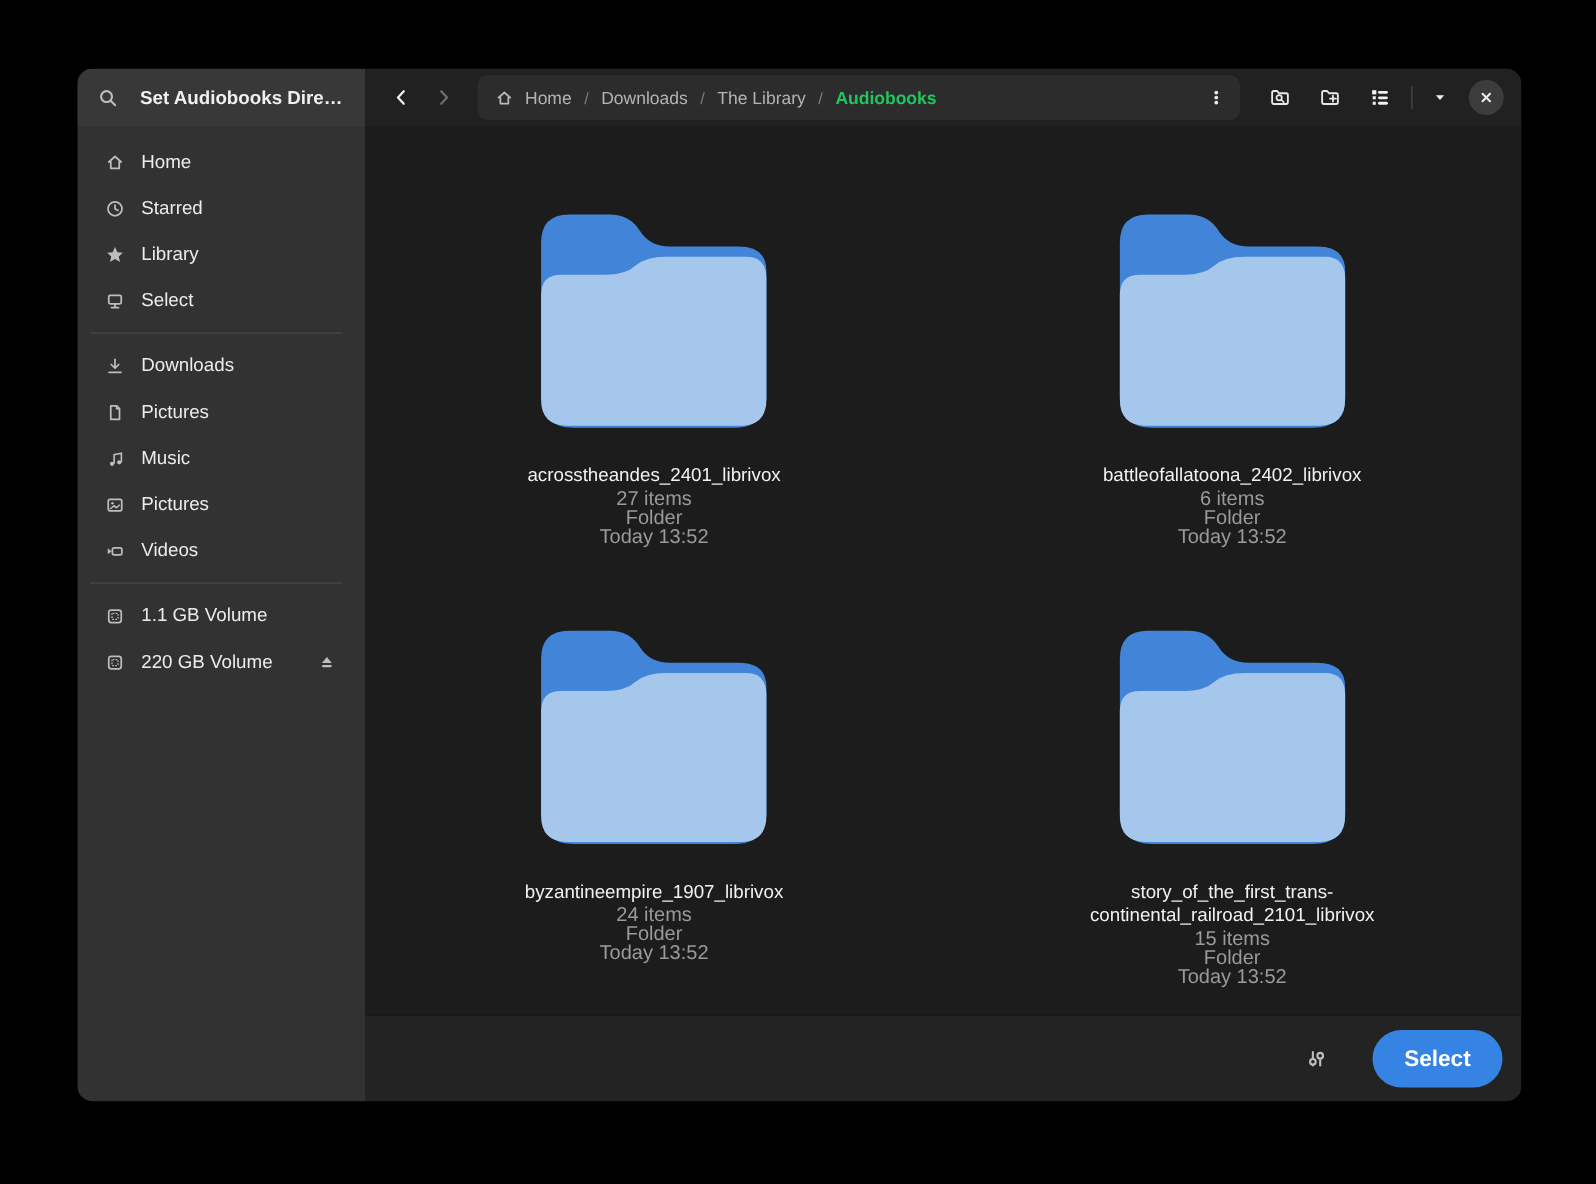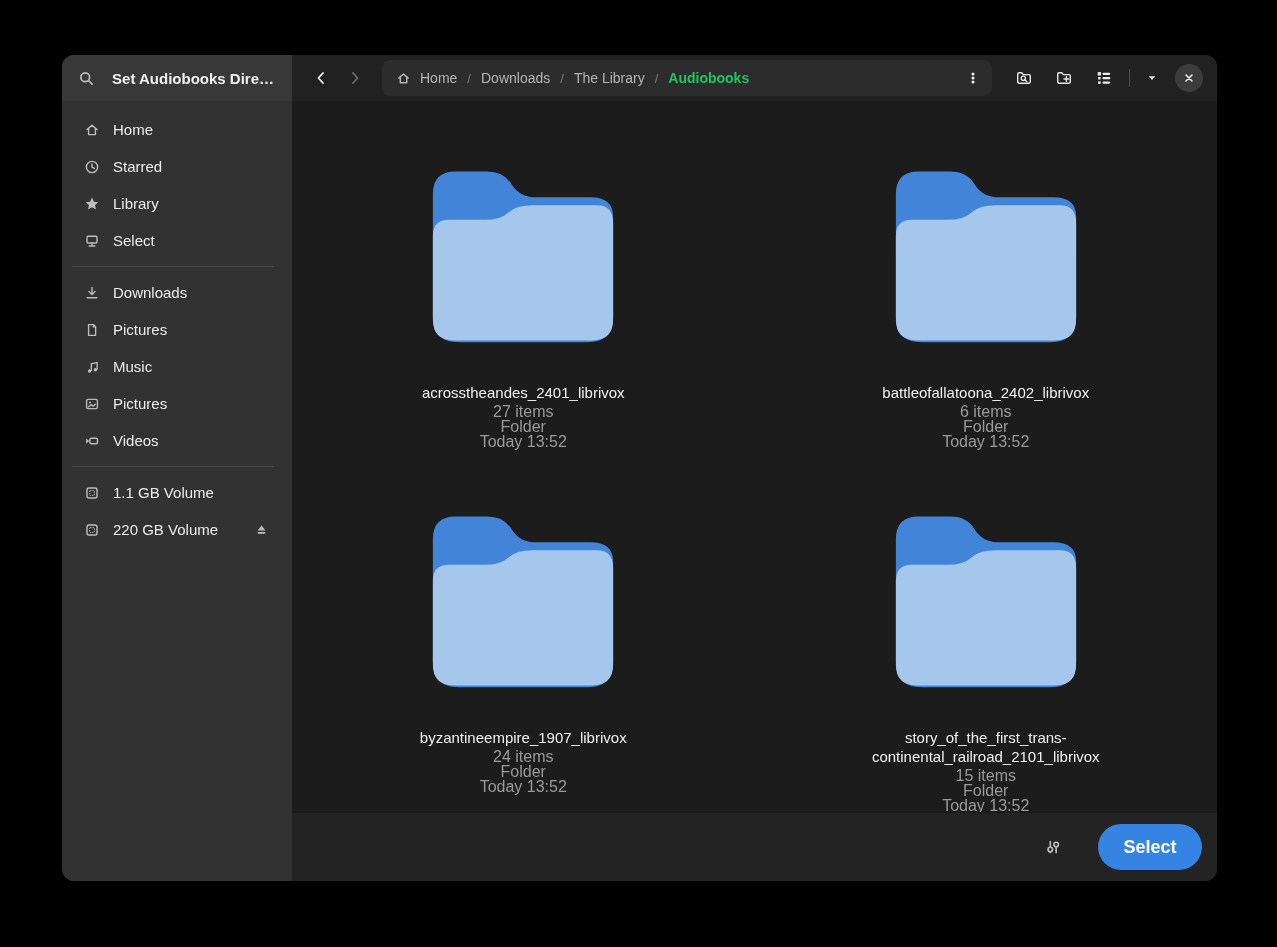--- a/index.html
+++ b/index.html
@@ -42,21 +42,21 @@
   .v-sep { width:1px; height:18px; background:#4a4a4a; margin:0 5px 0 7px; }
   .close-btn { width:28px; height:28px; border-radius:50%; background:#3c3c3c; display:flex;
                align-items:center; justify-content:center; color:#e9e9e9; margin-left:10px; }
 
   
   .files { position:absolute; left:0; right:0; top:46px; bottom:0; overflow:hidden; }
   .file-grid { display:grid; grid-template-columns:1fr 1fr; justify-items:center;
                padding-top:46px; row-gap:43px; }
   .file-cell { display:flex; flex-direction:column; align-items:center; text-align:center; width:320px; }
   .folder-svg { width:206px; height:210px; }
-  .file-name { margin-top:26px; font-size:15px; line-height:19px; color:#f1f1f1; max-width:252px; }
+  .file-name { margin-top:14px; font-size:15px; line-height:19px; color:#f1f1f1; max-width:252px; }
   .file-meta { font-size:16px; line-height:15px; color:#9a9a9a; }
   .file-meta.first { margin-top:2px; }
 
   
   .action-bar { position:absolute; left:0; right:0; bottom:0; height:69px; background:#232323;
                 display:flex; align-items:center; justify-content:flex-end; padding-right:15px;
                 border-top:1px solid #181818; z-index:5; }
   .settings-btn { width:36px; height:36px; border-radius:6px; display:flex; align-items:center;
                   justify-content:center; color:#e0e0e0; margin-right:27px; }
   .select-btn { width:104px; height:46px; border-radius:23px; background:#3584e4; border:none;

